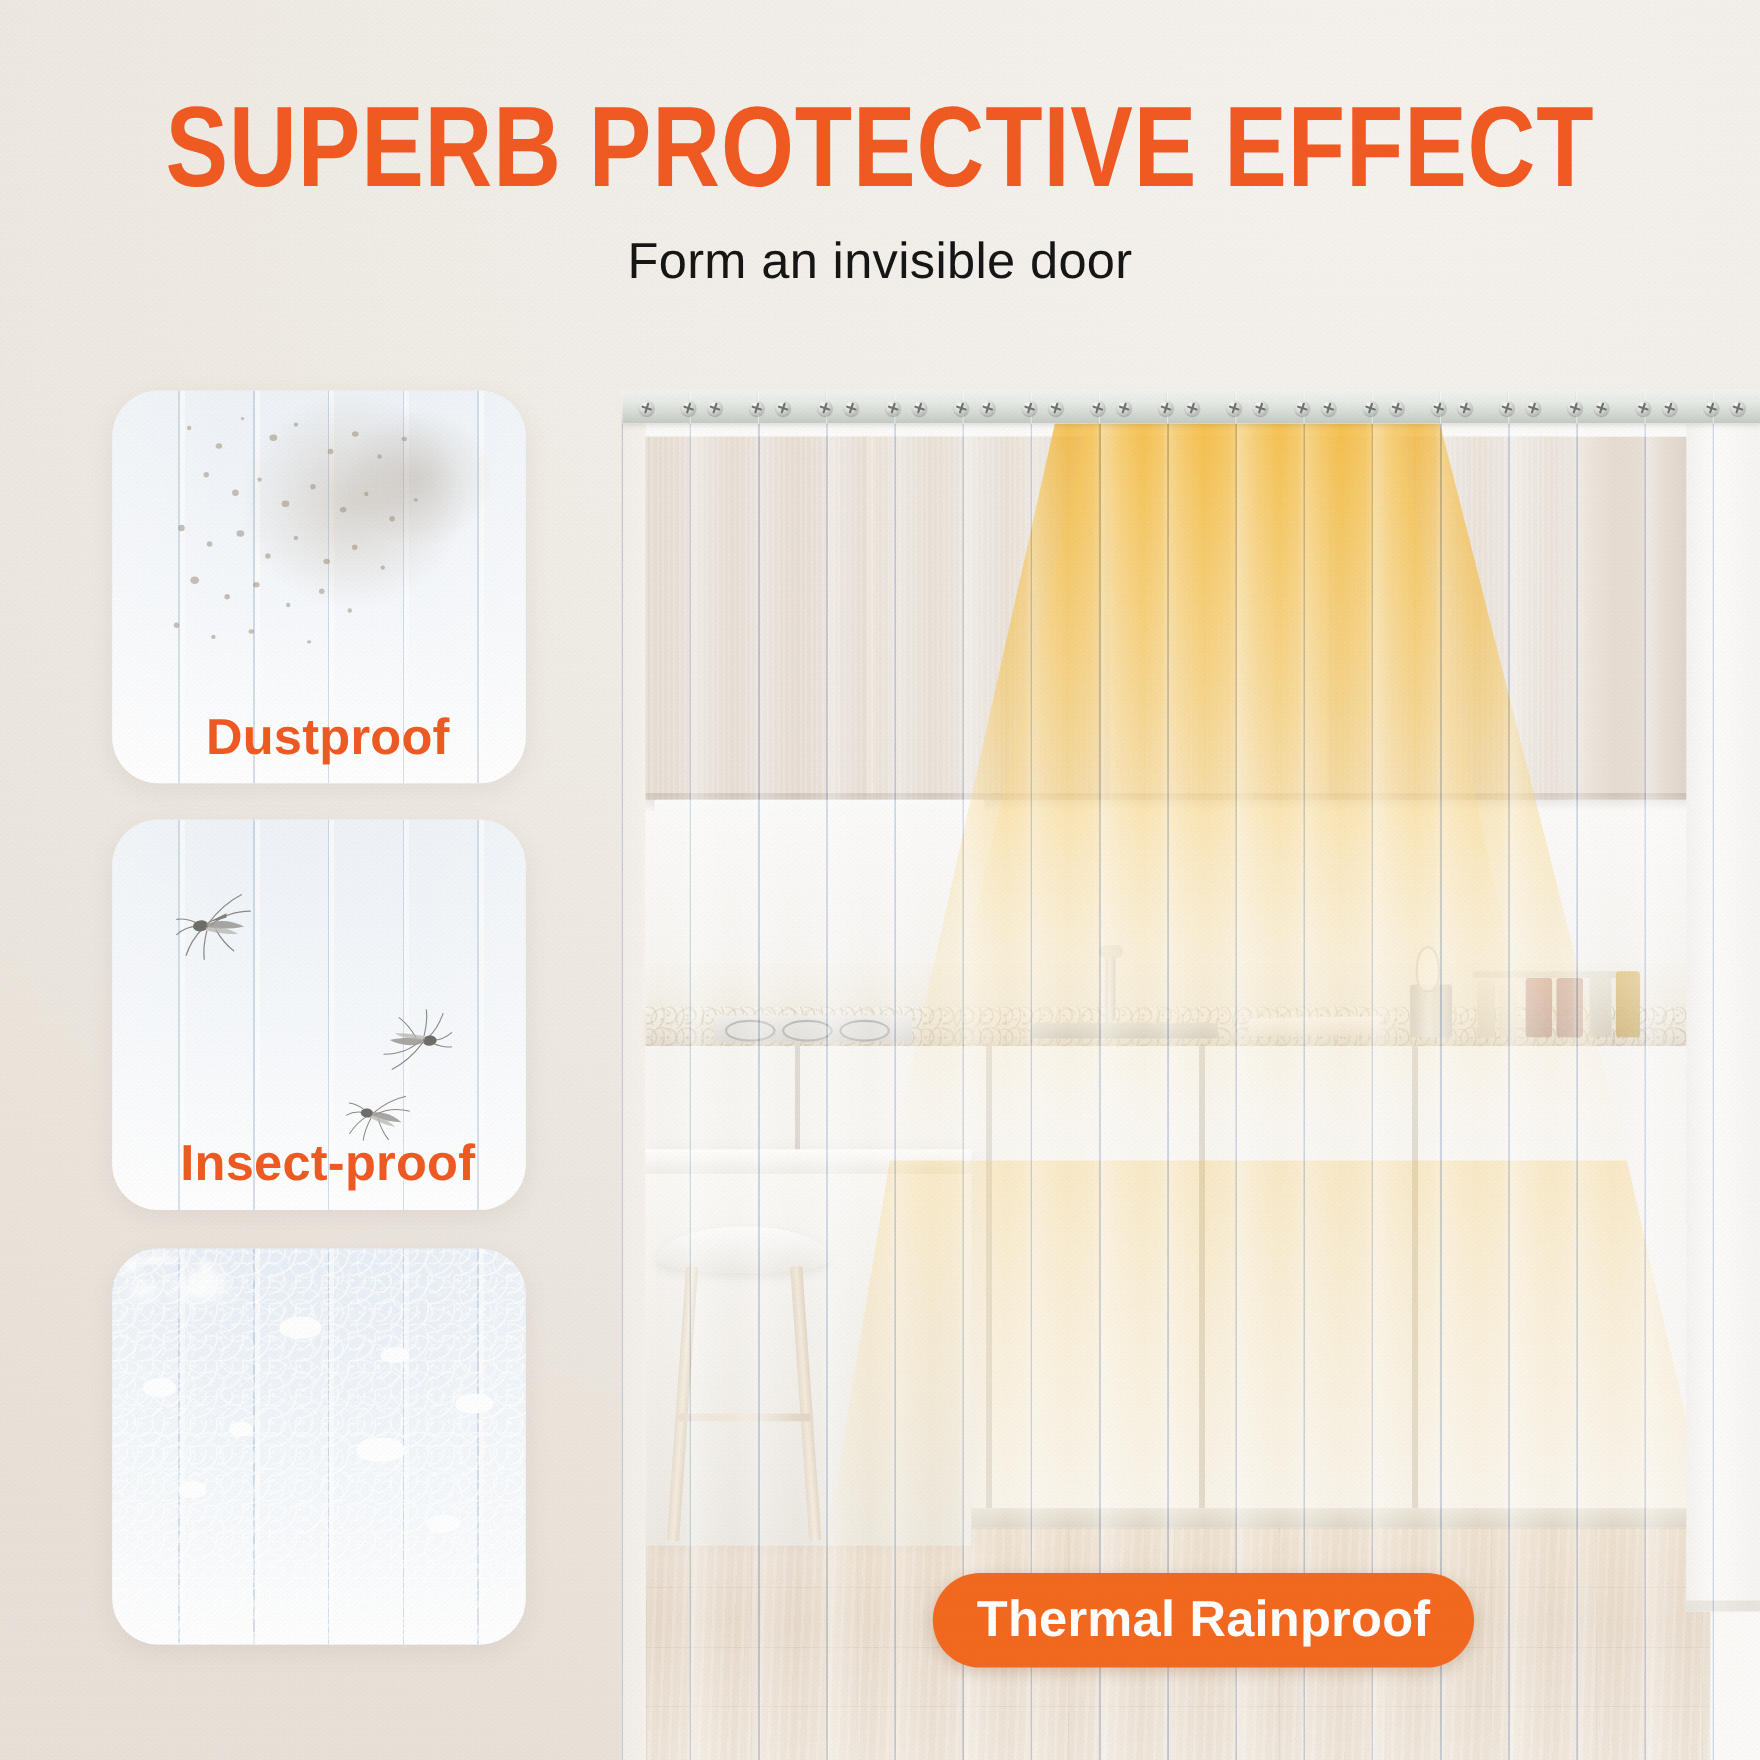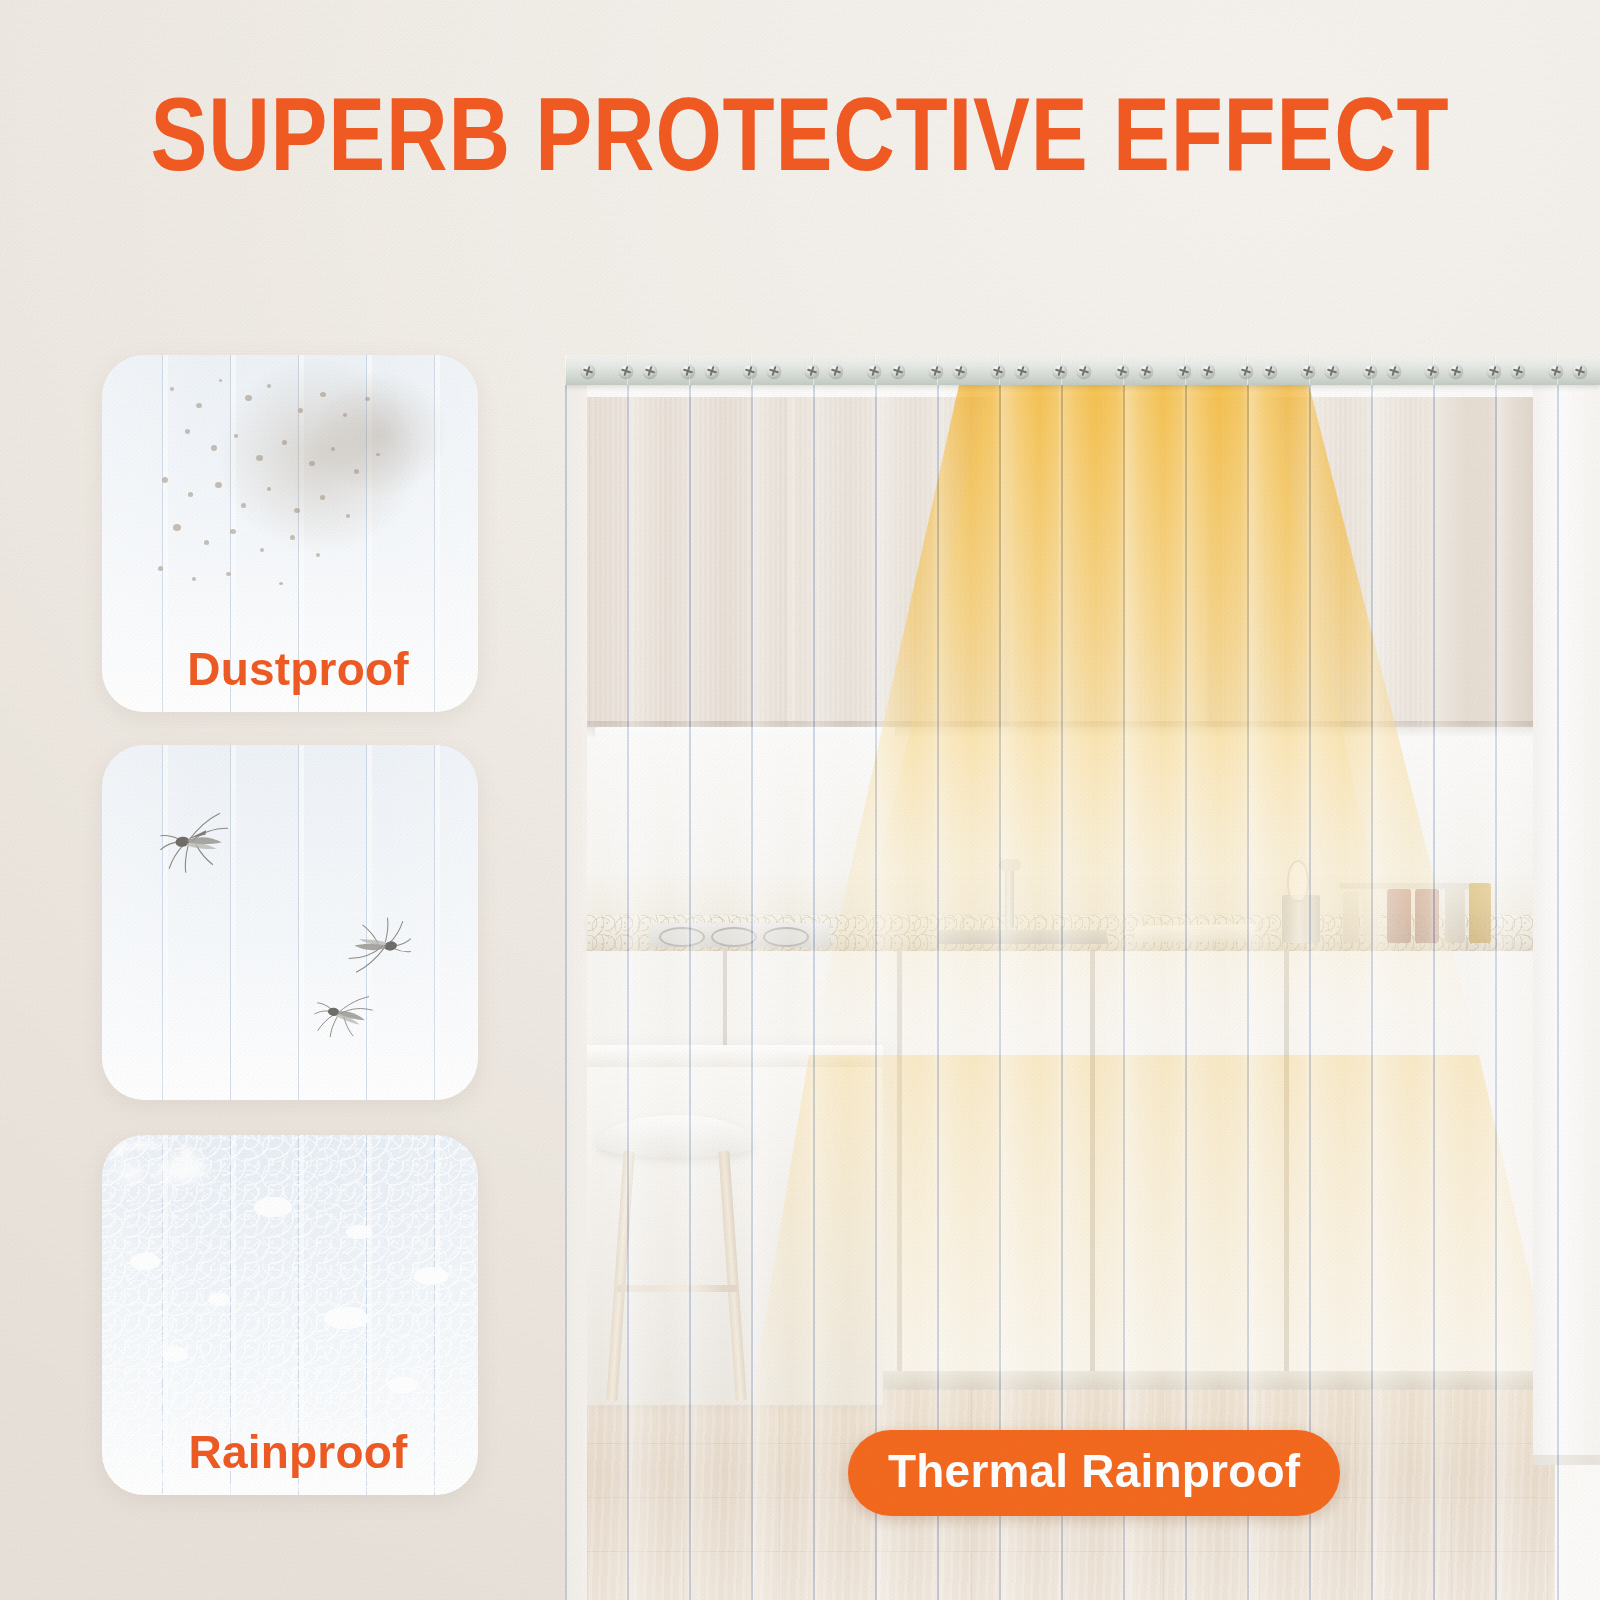--- a/index.html
+++ b/index.html
@@ -288,20 +288,21 @@
     font-size:46px;font-weight:bold;letter-spacing:.2px;white-space:nowrap;
     box-shadow:0 4px 14px rgba(120,60,20,.22);
   }
 </style>
 </head>
 <body>
 
 <div class="canvas">
 
   <div class="title">SUPERB PROTECTIVE EFFECT</div>
+  <div class="subtitle">Form an invisible door</div>
 
   <div class="card c1">
     <div class="strips"></div>
     <div class="dust"></div>
     <div class="dust-dots">
       <i style="left:18%;top:12%;width:4px;height:4px"></i>
         <i style="left:25%;top:18%;width:6px;height:5px"></i>
       <i style="left:31%;top:9%;width:3px;height:3px"></i>
         <i style="left:38%;top:15%;width:7px;height:6px"></i>
       <i style="left:44%;top:11%;width:4px;height:4px"></i>
@@ -388,35 +389,35 @@
           <path d="M46 30 C50 40 54 46 60 52"></path>
           <path d="M30 22 C24 18 18 16 12 16"></path>
             <path d="M30 25 C23 24 16 26 10 30"></path>
         </g>
         <ellipse cx="33" cy="25" rx="7" ry="5" fill="#6f6d69"></ellipse>
         <path d="M38 24 C50 21 62 24 72 31 C60 32 48 30 39 27 Z" fill="#9a9893" opacity=".85"></path>
         <path d="M37 27 C48 27 58 31 66 37 C55 36 45 33 38 30 Z" fill="#b4b2ad" opacity=".7"></path>
       </svg>
     </div>
 
+    <div class="card-label">Insect-proof</div>
   </div>
 
   <div class="card c3" style="background:linear-gradient(180deg,#e7eef6,#f3f8fc 60%,#ffffff);">
     <div class="strips"></div>
     <div class="drops-fine"></div>
     <div class="drops"></div>
     <div class="drop-blob" style="left:152px;top:62px;width:38px;height:20px"></div>
     <div class="drop-blob" style="left:28px;top:118px;width:30px;height:17px"></div>
     <div class="drop-blob" style="left:244px;top:90px;width:26px;height:14px"></div>
     <div class="drop-blob" style="left:222px;top:172px;width:44px;height:22px"></div>
     <div class="drop-blob" style="left:106px;top:158px;width:22px;height:13px"></div>
     <div class="drop-blob" style="left:312px;top:132px;width:34px;height:18px"></div>
     <div class="drop-blob" style="left:60px;top:212px;width:26px;height:15px"></div>
     <div class="drop-blob" style="left:286px;top:242px;width:30px;height:16px"></div>
-    <div class="card-label">Rainproof</div>
   </div>
 
   <div class="scene">
     <div class="wallL"></div>
     <div class="room">
       <div class="upper-cab"></div>
       <div class="upper-cab2"></div>
       <div class="cab-shadow"></div>
       <div class="hood"></div>
       <div class="underlight"></div>

